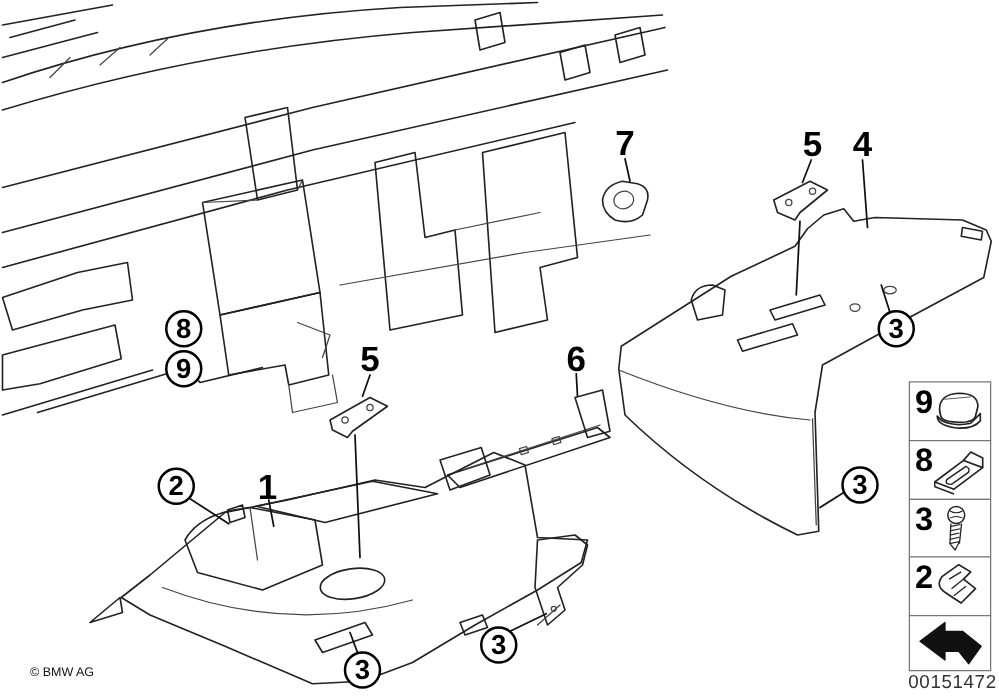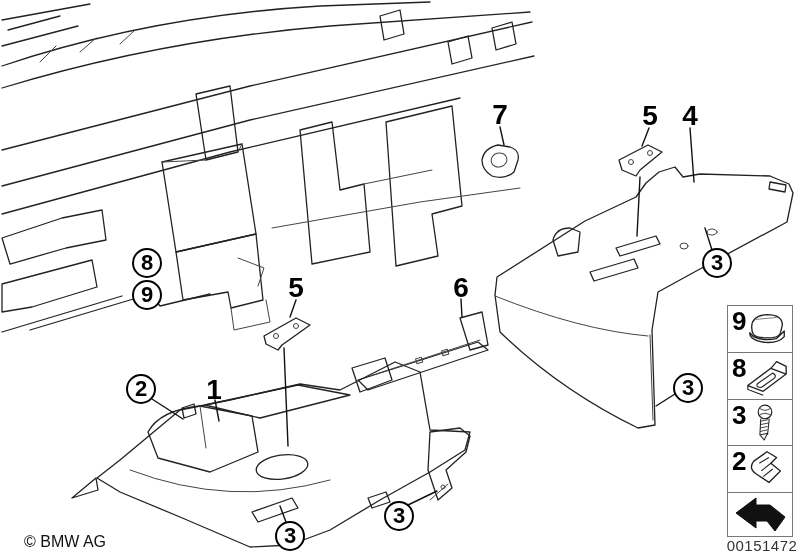--- a/index.html
+++ b/index.html
@@ -16,21 +16,21 @@
   .callout{position:absolute;display:flex;align-items:center;justify-content:center;
     font-weight:bold;cursor:pointer;}
   .callout.circled{width:30px;height:30px;box-sizing:border-box;border:2px solid #000;
     border-radius:50%;background:#fff;font-size:22px;line-height:26px;}
   .callout.plain{width:32px;height:32px;font-size:28px;}
   .legend-box{position:absolute;left:727px;width:66px;box-sizing:border-box;
     border:1px solid #777;background:#fff;cursor:pointer;}
   .legend-num{position:absolute;left:4px;top:0px;font-size:26px;font-weight:bold;}
   .legend-icon{position:absolute;right:2px;top:50%;transform:translateY(-50%);}
   .nav-arrow-box{display:flex;align-items:center;justify-content:center;}
-  .footer-text{position:absolute;font-size:16px;color:#111;}
+  .footer-text{position:absolute;font-size:10px;color:#111;}
   .part-number{position:absolute;left:712px;top:537px;width:100px;text-align:center;
     font-size:15px;color:#333;letter-spacing:0.5px;}
 </style>
 </head>
 <body>
 
 <div class="canvas">
 
   <svg class="art" width="799" height="559" viewBox="0 0 799 559">
 

